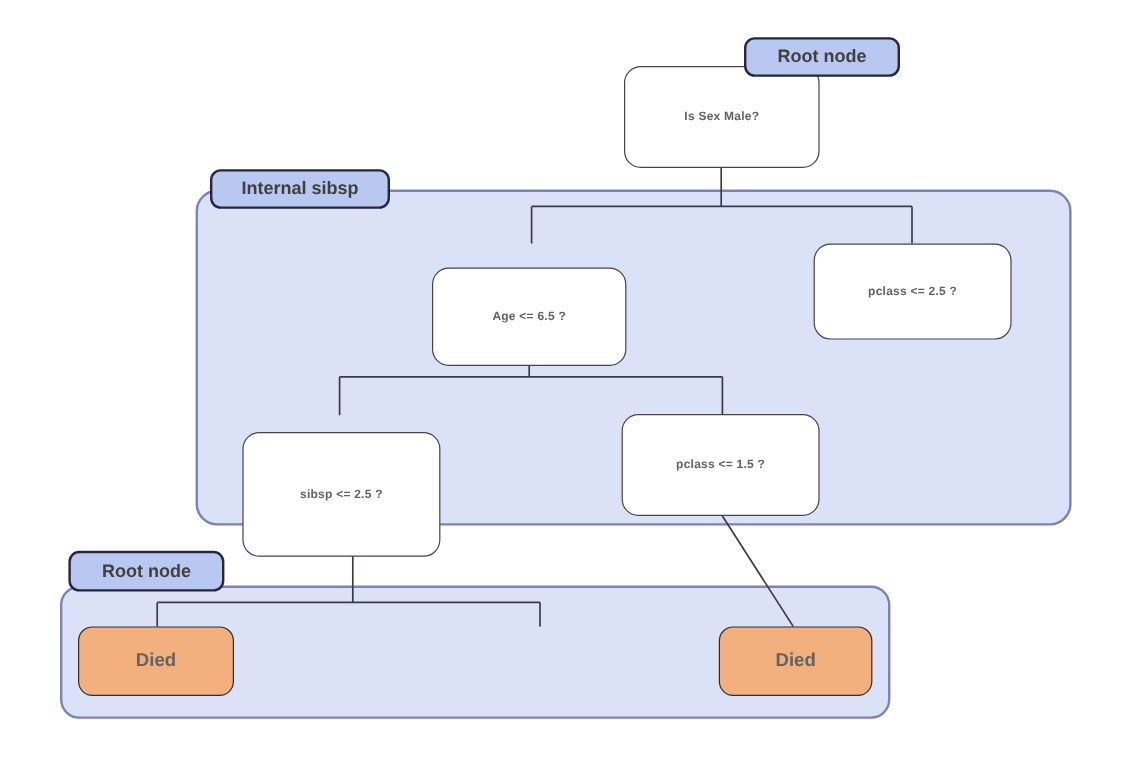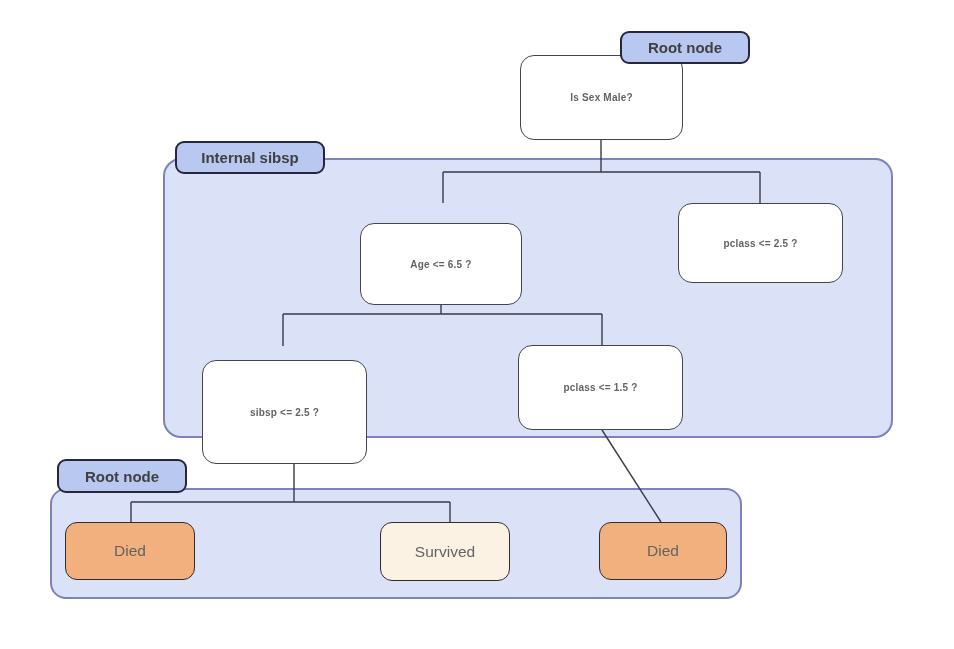--- a/index.html
+++ b/index.html
@@ -29,21 +29,21 @@
   .node{
     position:absolute;background:var(--node-fill);
     border:1.5px solid var(--node-border);border-radius:14px;box-sizing:border-box;
     display:flex;align-items:center;justify-content:center;
     font-weight:bold;font-size:10px;color:var(--node-text);
     letter-spacing:.2px;
   }
   .leaf{
     position:absolute;border:1.5px solid var(--leaf-border);border-radius:12px;
     box-sizing:border-box;display:flex;align-items:center;justify-content:center;
-    font-weight:normal;font-size:15.5px;color:var(--node-text);
+    font-weight:bold;font-size:15.5px;color:var(--node-text);
   }
   .leaf.died{background:var(--leaf-died-fill);}
   .leaf.survived{background:var(--leaf-survived-fill);}
   .badge{
     position:absolute;background:var(--badge-fill);
     border:2px solid var(--badge-border);border-radius:9px;box-sizing:border-box;
     display:flex;align-items:center;justify-content:center;
     font-weight:bold;font-size:15px;color:#404040;
   }
   
@@ -81,20 +81,19 @@
     </g>
   </svg>
 
   <div class="node root">Is Sex Male?</div>
   <div class="node age">Age &lt;= 6.5 ?</div>
   <div class="node pclass-right">pclass &lt;= 2.5 ?</div>
   <div class="node sibsp">sibsp &lt;= 2.5 ?</div>
   <div class="node pclass-left">pclass &lt;= 1.5 ?</div>
 
   <div class="leaf died died-left">Died</div>
-  <div class="leaf survived survived-mid">Survived</div>
   <div class="leaf died died-right">Died</div>
 
   <div class="badge root-badge">Root node</div>
   <div class="badge internal-badge">Internal sibsp</div>
   <div class="badge leaf-badge">Root node</div>
 
 </div>
 
 </body></html>

